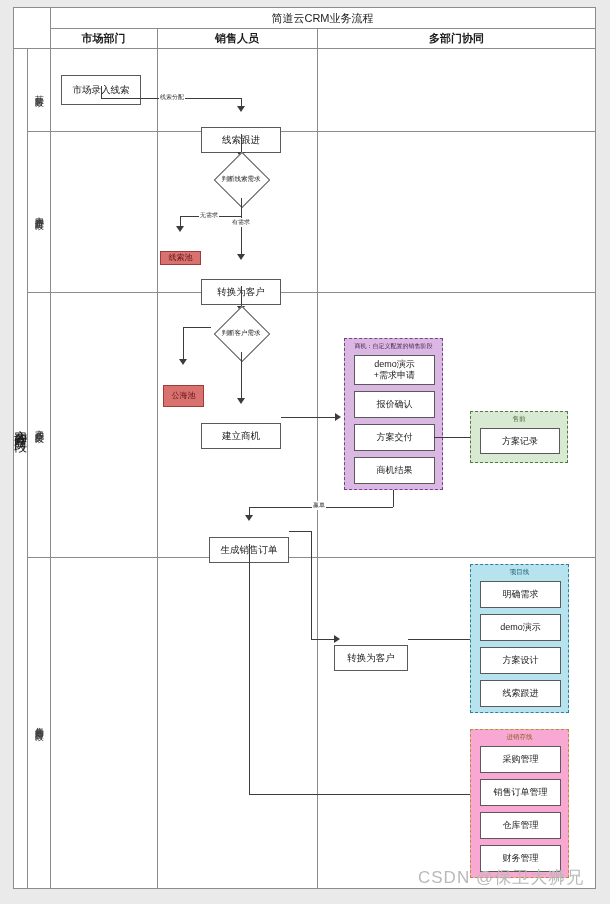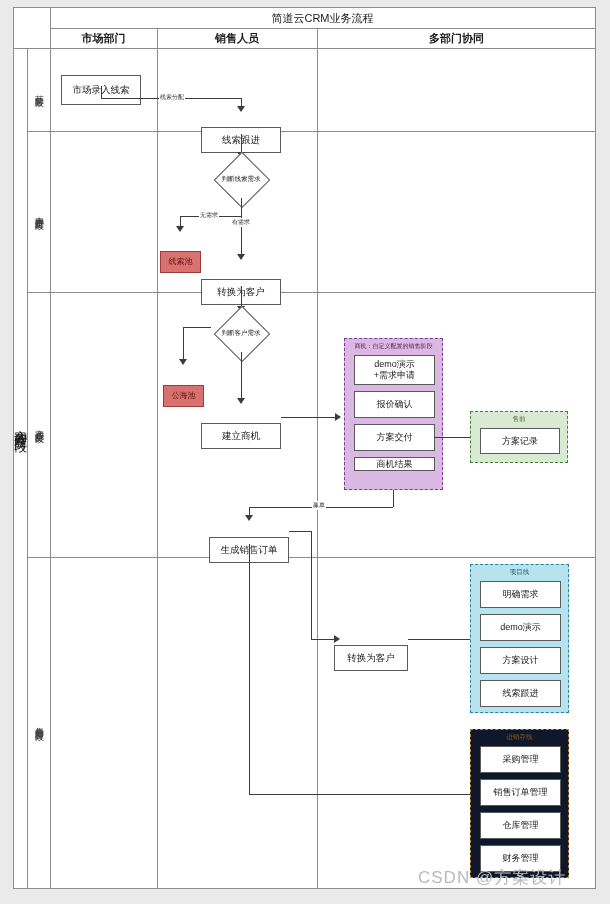--- a/index.html
+++ b/index.html
@@ -43,21 +43,21 @@
   
   .group{position:absolute;box-sizing:border-box;border:1.5px dashed #666;}
   .group .gtitle{position:absolute;left:0;right:0;top:3px;text-align:center;
         font-size:6.5px;color:#3c3c3c;}
   .group.purple{background:#dbb8e3;border-color:#7a3f8c;}
   .group.purple .gtitle{color:#4a2050;font-size:6px;}
   .group.green{background:#d9ead3;border-color:#4f7a42;}
   .group.green .gtitle{color:#40602f;}
   .group.blue{background:#b7e3ef;border-color:#2f7f96;}
   .group.blue .gtitle{color:#1f5e72;}
-  .group.orange{background:#0f172a;border-color:#c08a2e;font-family:Liberation Serif, serif;}
+  .group.orange{background:#f9a8d4;border-color:#c08a2e;font-family:Liberation Serif, serif;}
   .group.orange .gtitle{color:#8a5f13;}
   .gitem{position:absolute;box-sizing:border-box;background:#fff;border:1px solid #5a5a5a;
         display:flex;align-items:center;justify-content:center;text-align:center;
         font-size:9px;color:#1a1a1a;line-height:1.2;}
 
   
   .conn{position:absolute;background:#3c3c3c;}
   .conn.h{height:1px;}
   .conn.v{width:1px;}
   .arrow{position:absolute;width:0;height:0;}
@@ -118,21 +118,21 @@
     <div class="dshape" style="left:13px;top:0;width:38px;height:38px;"></div>
     <div class="dtext">判断线索需求</div>
   </div>
 
   <div class="conn v" style="left:241px;top:198px;height:18px;"></div>
   <div class="conn h" style="left:180px;top:216px;width:61px;"></div>
   <div class="conn v" style="left:180px;top:216px;height:12px;"></div>
   <div class="arrow down" style="left:176px;top:226px;"></div>
   <div class="elabel" style="left:199px;top:211px;">无需求</div>
 
-  <div class="node red" style="left:160px;top:232px;width:41px;height:22px;">线索池</div>
+  <div class="node red" style="left:160px;top:232px;width:41px;height:14px;">线索池</div>
 
   <div class="conn v" style="left:241px;top:216px;height:40px;"></div>
   <div class="arrow down" style="left:237px;top:254px;"></div>
   <div class="elabel" style="left:231px;top:218px;">有需求</div>
 
   <div class="node" style="left:201px;top:260px;width:80px;height:26px;">转换为客户</div>
 
   <div class="conn v" style="left:241px;top:286px;height:22px;"></div>
   <div class="arrow down" style="left:237px;top:306px;"></div>
 
@@ -156,21 +156,21 @@
   <div class="arrow right" style="left:335px;top:413px;"></div>
 
   <div class="group purple" style="left:344px;top:338px;width:99px;height:152px;">
     <div class="gtitle">商机：自定义配置的销售阶段</div>
     <div class="gitem" style="left:9px;top:16px;width:81px;height:30px;">
       <span style="white-space:pre-line;">demo演示
 +需求申请</span>
     </div>
     <div class="gitem" style="left:9px;top:52px;width:81px;height:27px;">报价确认</div>
     <div class="gitem" style="left:9px;top:85px;width:81px;height:27px;">方案交付</div>
-    <div class="gitem" style="left:9px;top:118px;width:81px;height:14px;">商机结果</div>
+    <div class="gitem" style="left:9px;top:118px;width:81px;height:27px;">商机结果</div>
   </div>
 
   <div class="conn h" style="left:434px;top:437px;width:42px;"></div>
   <div class="arrow right" style="left:473px;top:433px;"></div>
 
   <div class="group green" style="left:470px;top:411px;width:98px;height:52px;">
     <div class="gtitle">售前</div>
     <div class="gitem" style="left:9px;top:16px;width:80px;height:26px;">方案记录</div>
   </div>
 
@@ -205,15 +205,15 @@
   <div class="arrow right" style="left:470px;top:790px;"></div>
 
   <div class="group orange" style="left:470px;top:729px;width:99px;height:149px;">
     <div class="gtitle">进销存线</div>
     <div class="gitem" style="left:9px;top:16px;width:81px;height:27px;">采购管理</div>
     <div class="gitem" style="left:9px;top:49px;width:81px;height:27px;">销售订单管理</div>
     <div class="gitem" style="left:9px;top:82px;width:81px;height:27px;">仓库管理</div>
     <div class="gitem" style="left:9px;top:115px;width:81px;height:27px;">财务管理</div>
   </div>
 
-  <div class="watermark">CSDN @方案设计</div>
+  <div class="watermark">CSDN @保卫大狮兄</div>
 
 </div>
 
 </body></html>

